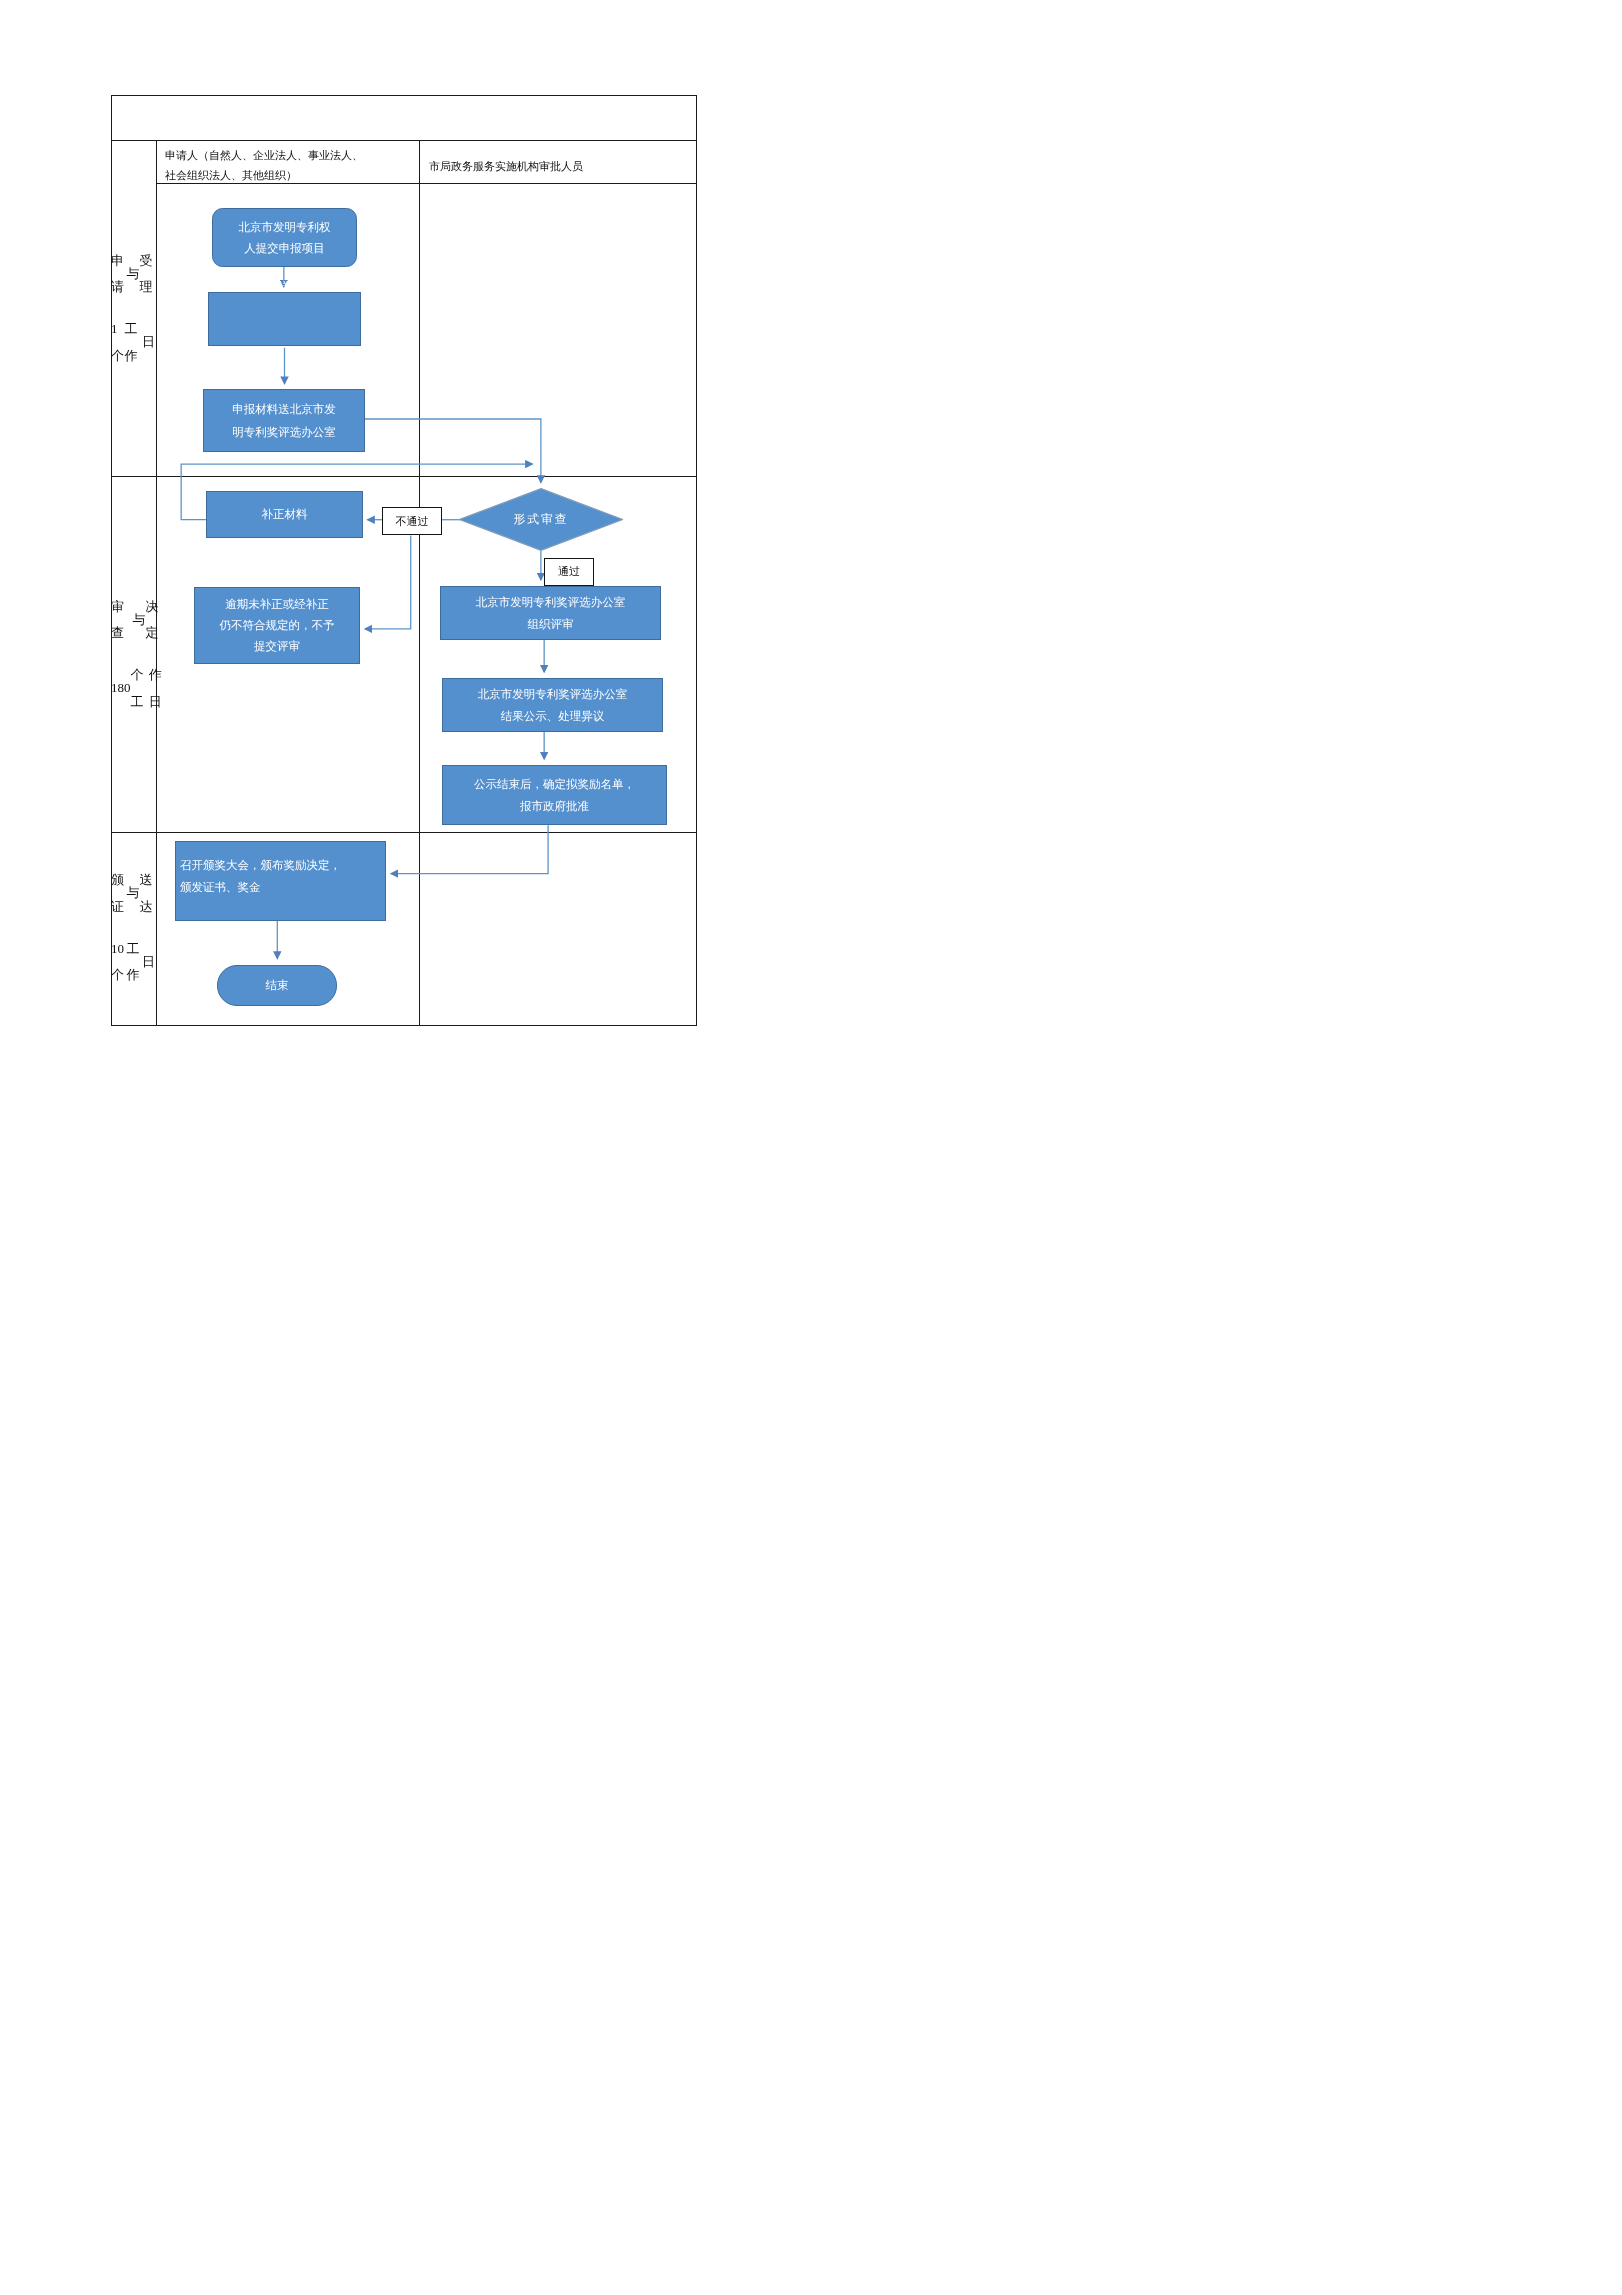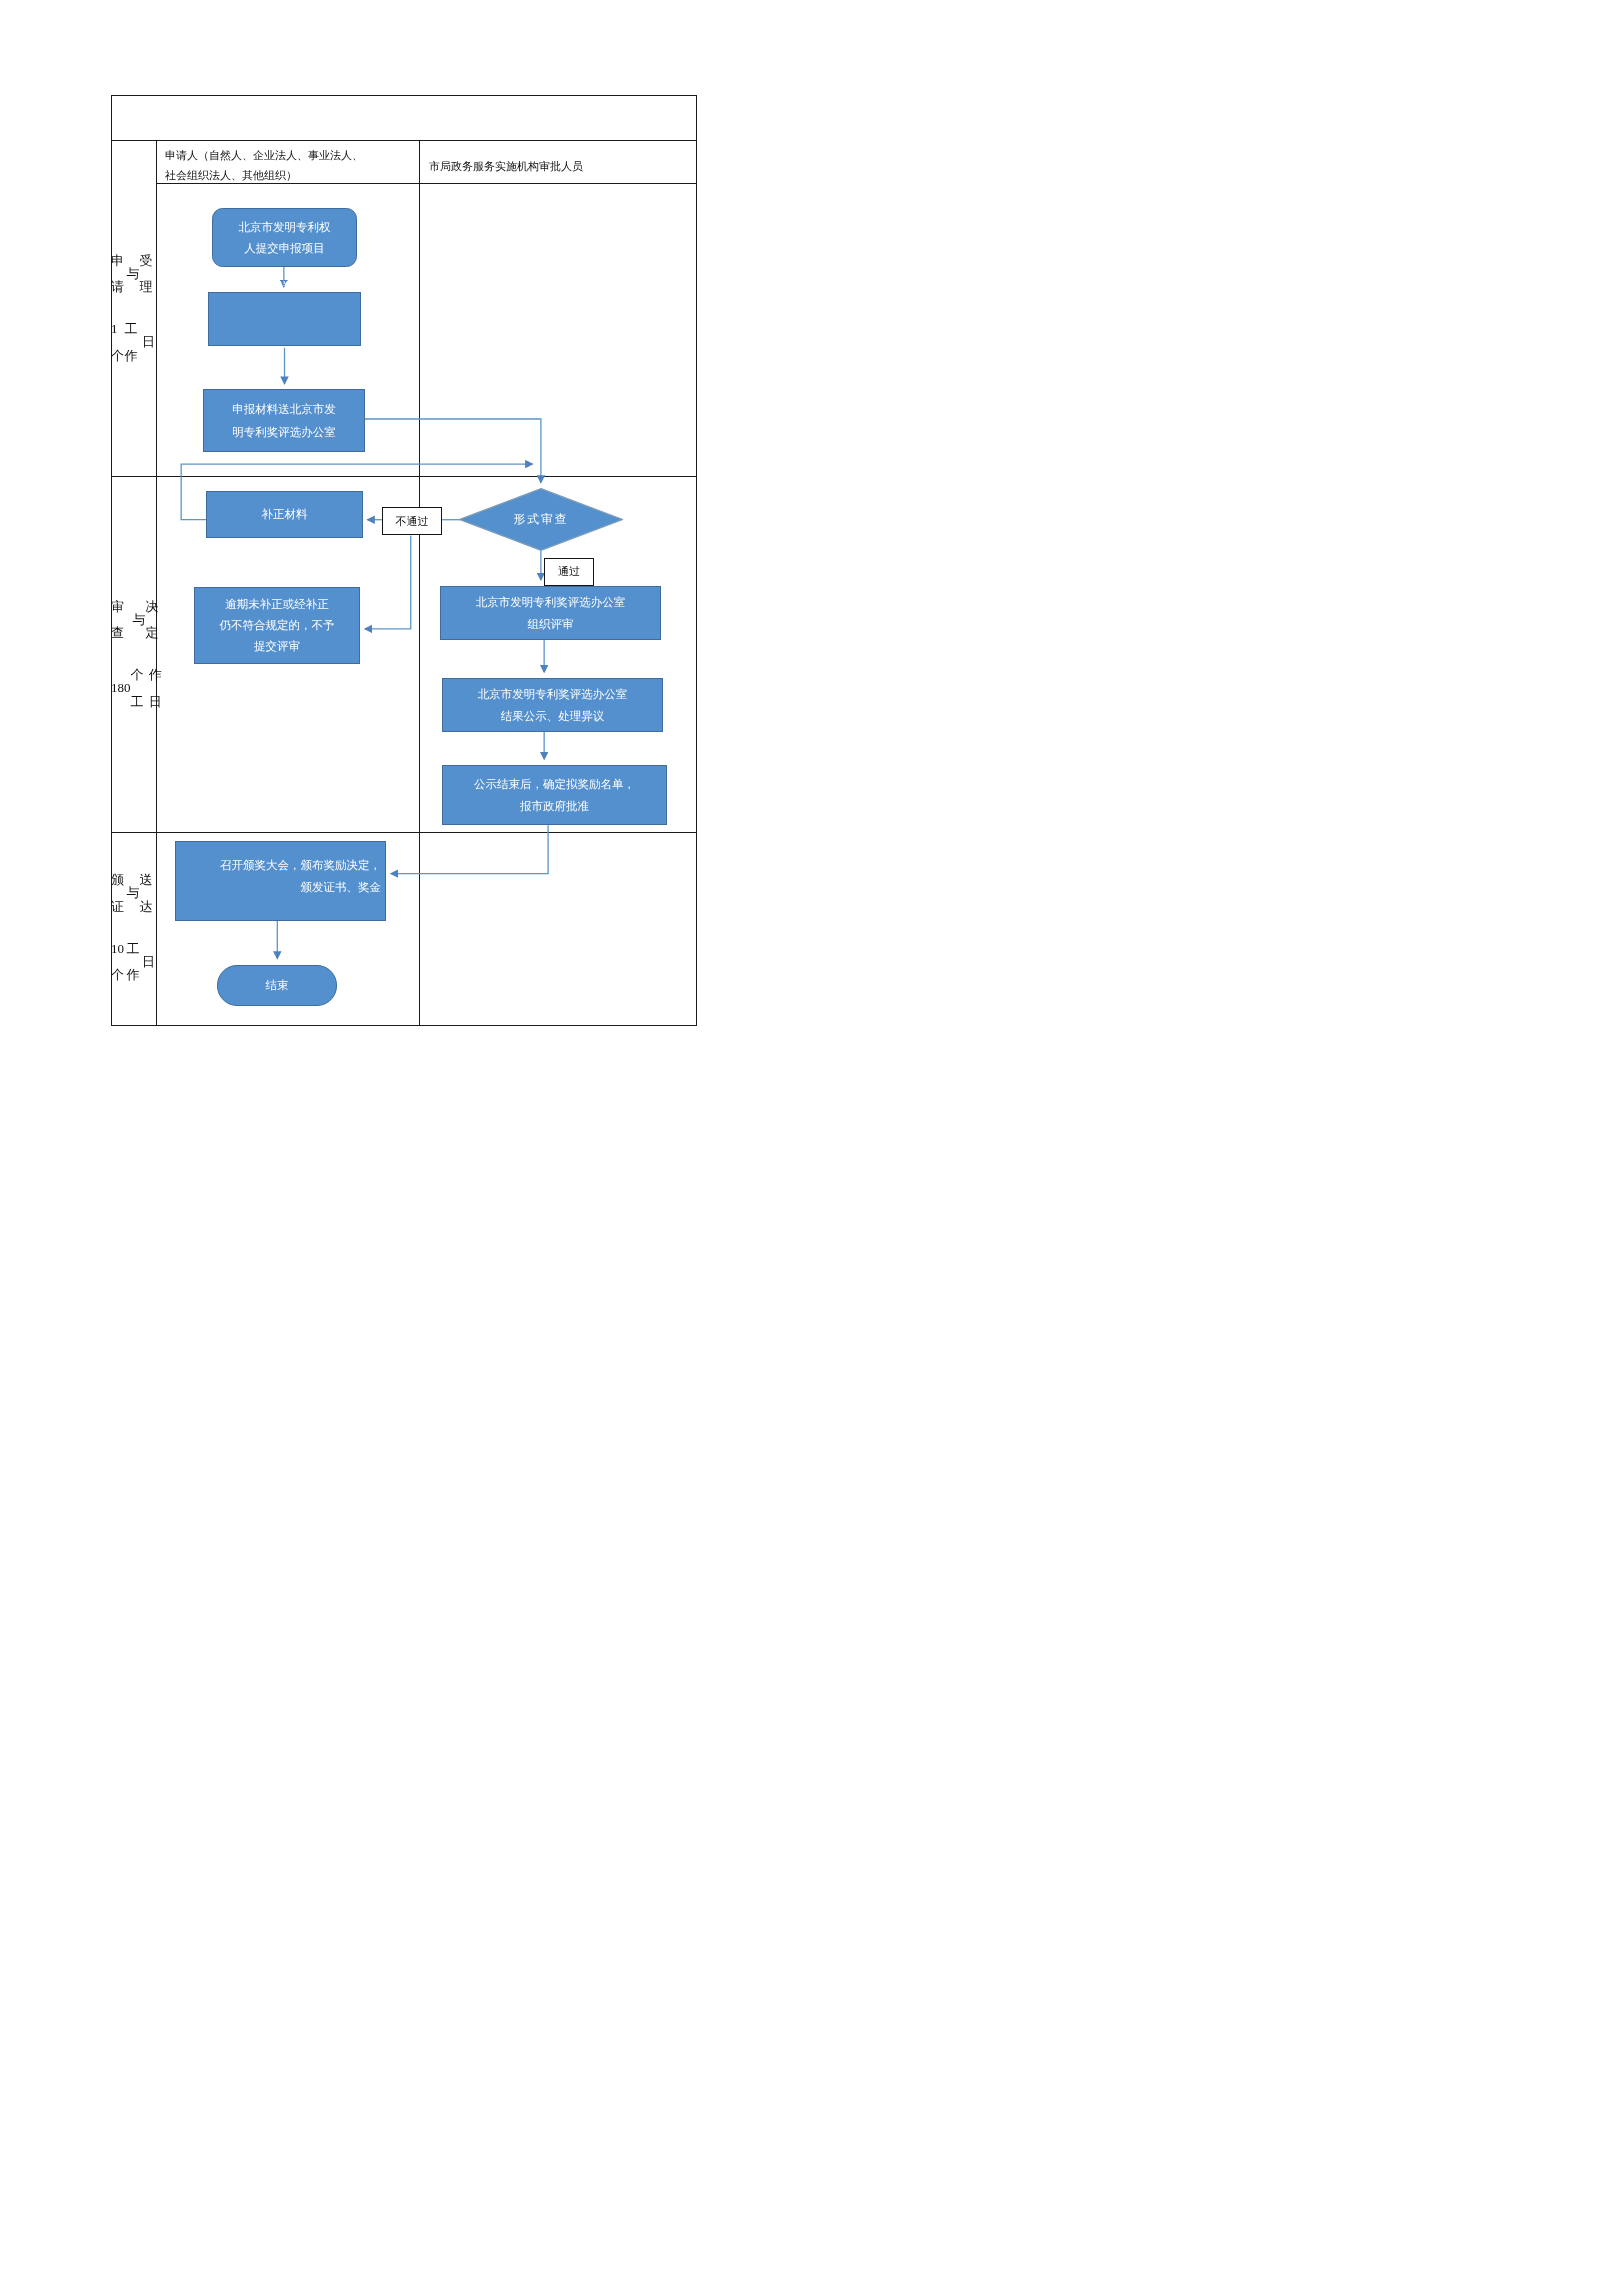--- a/index.html
+++ b/index.html
@@ -174,21 +174,21 @@
   <div class="fbox" style="left:442px;top:678px;width:221px;height:54px;">
     <span>北京市发明专利奖评选办公室</span>
     <span>结果公示、处理异议</span>
   </div>
 
   <div class="fbox" style="left:442px;top:765px;width:225px;height:60px;">
     <span>公示结束后，确定拟奖励名单，</span>
     <span>报市政府批准</span>
   </div>
 
-  <div class="fbox" style="left:175px;top:841px;width:211px;height:80px;align-items:flex-end;justify-content:flex-start;padding-top:11.8px;">
+  <div class="fbox" style="left:175px;top:841px;width:211px;height:80px;align-items:flex-start;justify-content:flex-start;padding-top:11.8px;">
     <span>召开颁奖大会，颁布奖励决定，</span>
     <span>颁发证书、奖金</span>
   </div>
 
   <div class="fbox stadium" style="left:217px;top:965px;width:120px;height:41px;">
     <span>结束</span>
   </div>
 
   <div class="wlabel" style="left:382px;top:507px;width:60px;height:28px;">
     <span>不通过</span>

